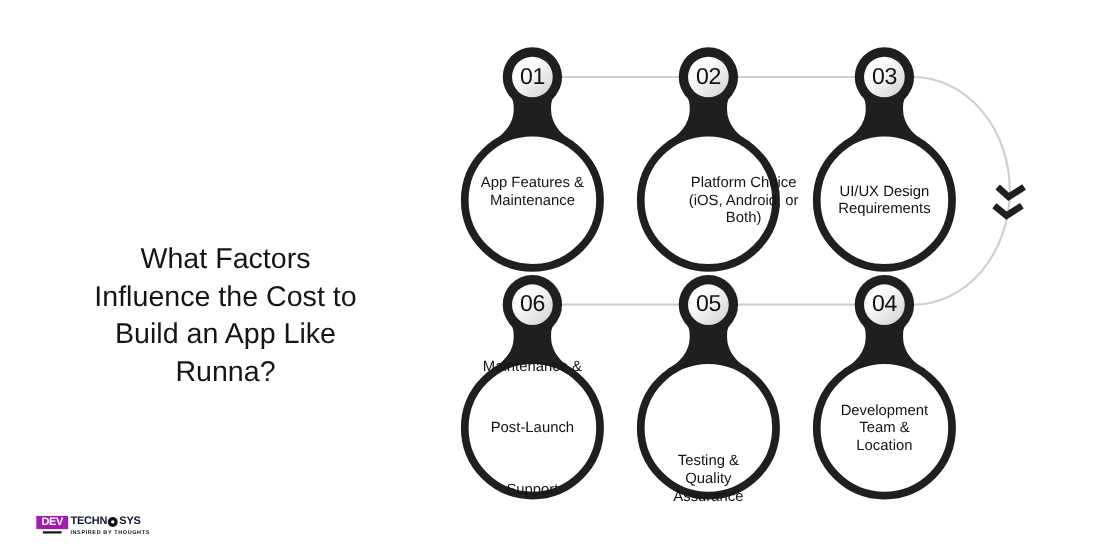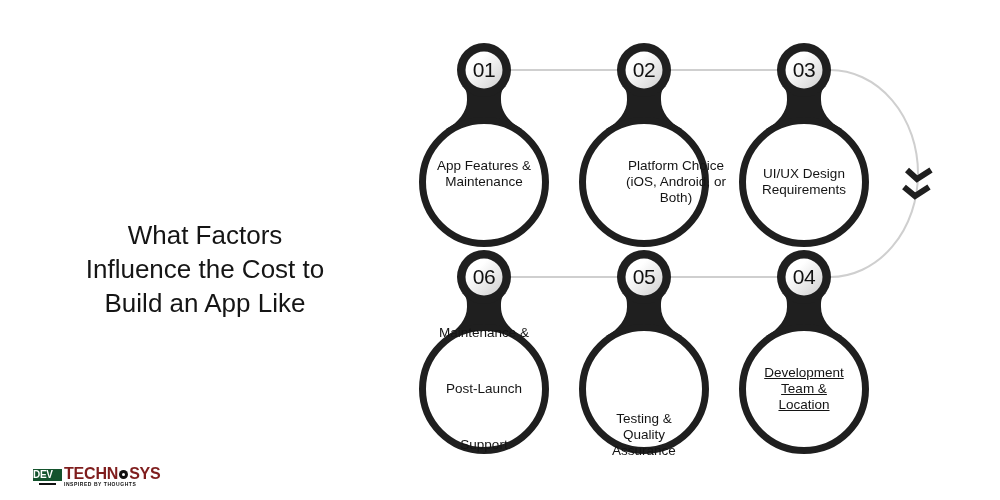--- a/index.html
+++ b/index.html
@@ -22,28 +22,28 @@
     }
     .node-label {
       position: absolute; width: 120px; height: 120px;
       display: flex; flex-direction: column; align-items: center; justify-content: center;
       text-align: center; font-size: 13.5px; line-height: 16px; color: #141414;
     }
     .node-label span { display: block; white-space: nowrap; }
     
     .logo { position: absolute; left: 33px; top: 466px; width: 115px; height: 24px; }
     .logo-box {
-      position: absolute; left: 0; top: 3px; width: 29px; height: 12px; background: #14532d;
-      color: #fff; font-weight: bold; font-size: 10px; line-height: 12px; 
+      position: absolute; left: 0; top: 3px; width: 29px; height: 12px; background: #a21caf;
+      color: #fff; font-weight: bold; font-size: 10px; line-height: 12px; text-align: center;
       letter-spacing: -0.3px;
     }
     .logo-stand { position: absolute; left: 6px; top: 17px; width: 17px; height: 2px; background: #111; }
     .logo-name {
-      position: absolute; left: 31px; top: 1px; font-weight: bold; font-size: 16px; line-height: 14px;
-      color: #7f1d1d; white-space: nowrap; letter-spacing: -0.2px; display: flex; align-items: center;
+      position: absolute; left: 31px; top: 1px; font-weight: bold; font-size: 10px; line-height: 14px;
+      color: #0f172a; white-space: nowrap; letter-spacing: -0.2px; display: flex; align-items: center;
     }
     .logo-icon {
       display: inline-block; width: 9px; height: 9px; border-radius: 50%; background: #111;
       margin: 0 1px; position: relative;
     }
     .logo-icon::after {
       content: ""; position: absolute; left: 3px; top: 3px; width: 3px; height: 3px;
       border-radius: 50%; background: #fff;
     }
     .logo-tagline {
@@ -51,20 +51,21 @@
       letter-spacing: 0.55px; color: #111; white-space: nowrap;
     }
   </style>
 </head>
 <body>
 
 <div class="title">
   <span>What Factors</span>
   <span>Influence the Cost to</span>
   <span>Build an App Like</span>
+  <span>Runna?</span>
 </div>
 
 <svg class="diagram" width="1000" height="500" viewBox="0 0 1000 500">
   <defs>
     <linearGradient id="badgeGrad" x1="0" y1="0" x2="1" y2="1">
       <stop offset="0.3" stop-color="#ffffff"></stop>
       <stop offset="1" stop-color="#cfcfcf"></stop>
     </linearGradient>
     <g id="node-shape">
       <path d="M -22 16 C -17 20, -17 24, -17 30 C -17 42, -26 53, -38 59 L 38 59 C 26 53, 17 42, 17 30 C 17 24, 17 20, 22 16 Z" fill="#1f1f1f"></path>
@@ -104,21 +105,21 @@
   <span>Both)</span>
 </div>
 
 <div class="badge-num" style="left:784px; top:57px;">03</div>
 <div class="node-label" style="left:744px; top:122px;">
   <span>UI/UX Design</span>
   <span>Requirements</span>
 </div>
 
 <div class="badge-num" style="left:784px; top:264px;">04</div>
-<div class="node-label" style="left:744px; top:329px;text-decoration:underline;">
+<div class="node-label" style="left:744px; top:329px;">
   <span>Development</span>
   <span>Team &amp;</span>
   <span>Location</span>
 </div>
 
 <div class="badge-num" style="left:624px; top:264px;">05</div>
 <div class="node-label" style="left:584px; top:339px;justify-content:flex-end;">
   <span>Testing &amp;</span>
   <span>Quality</span>
   <span>Assurance</span>

